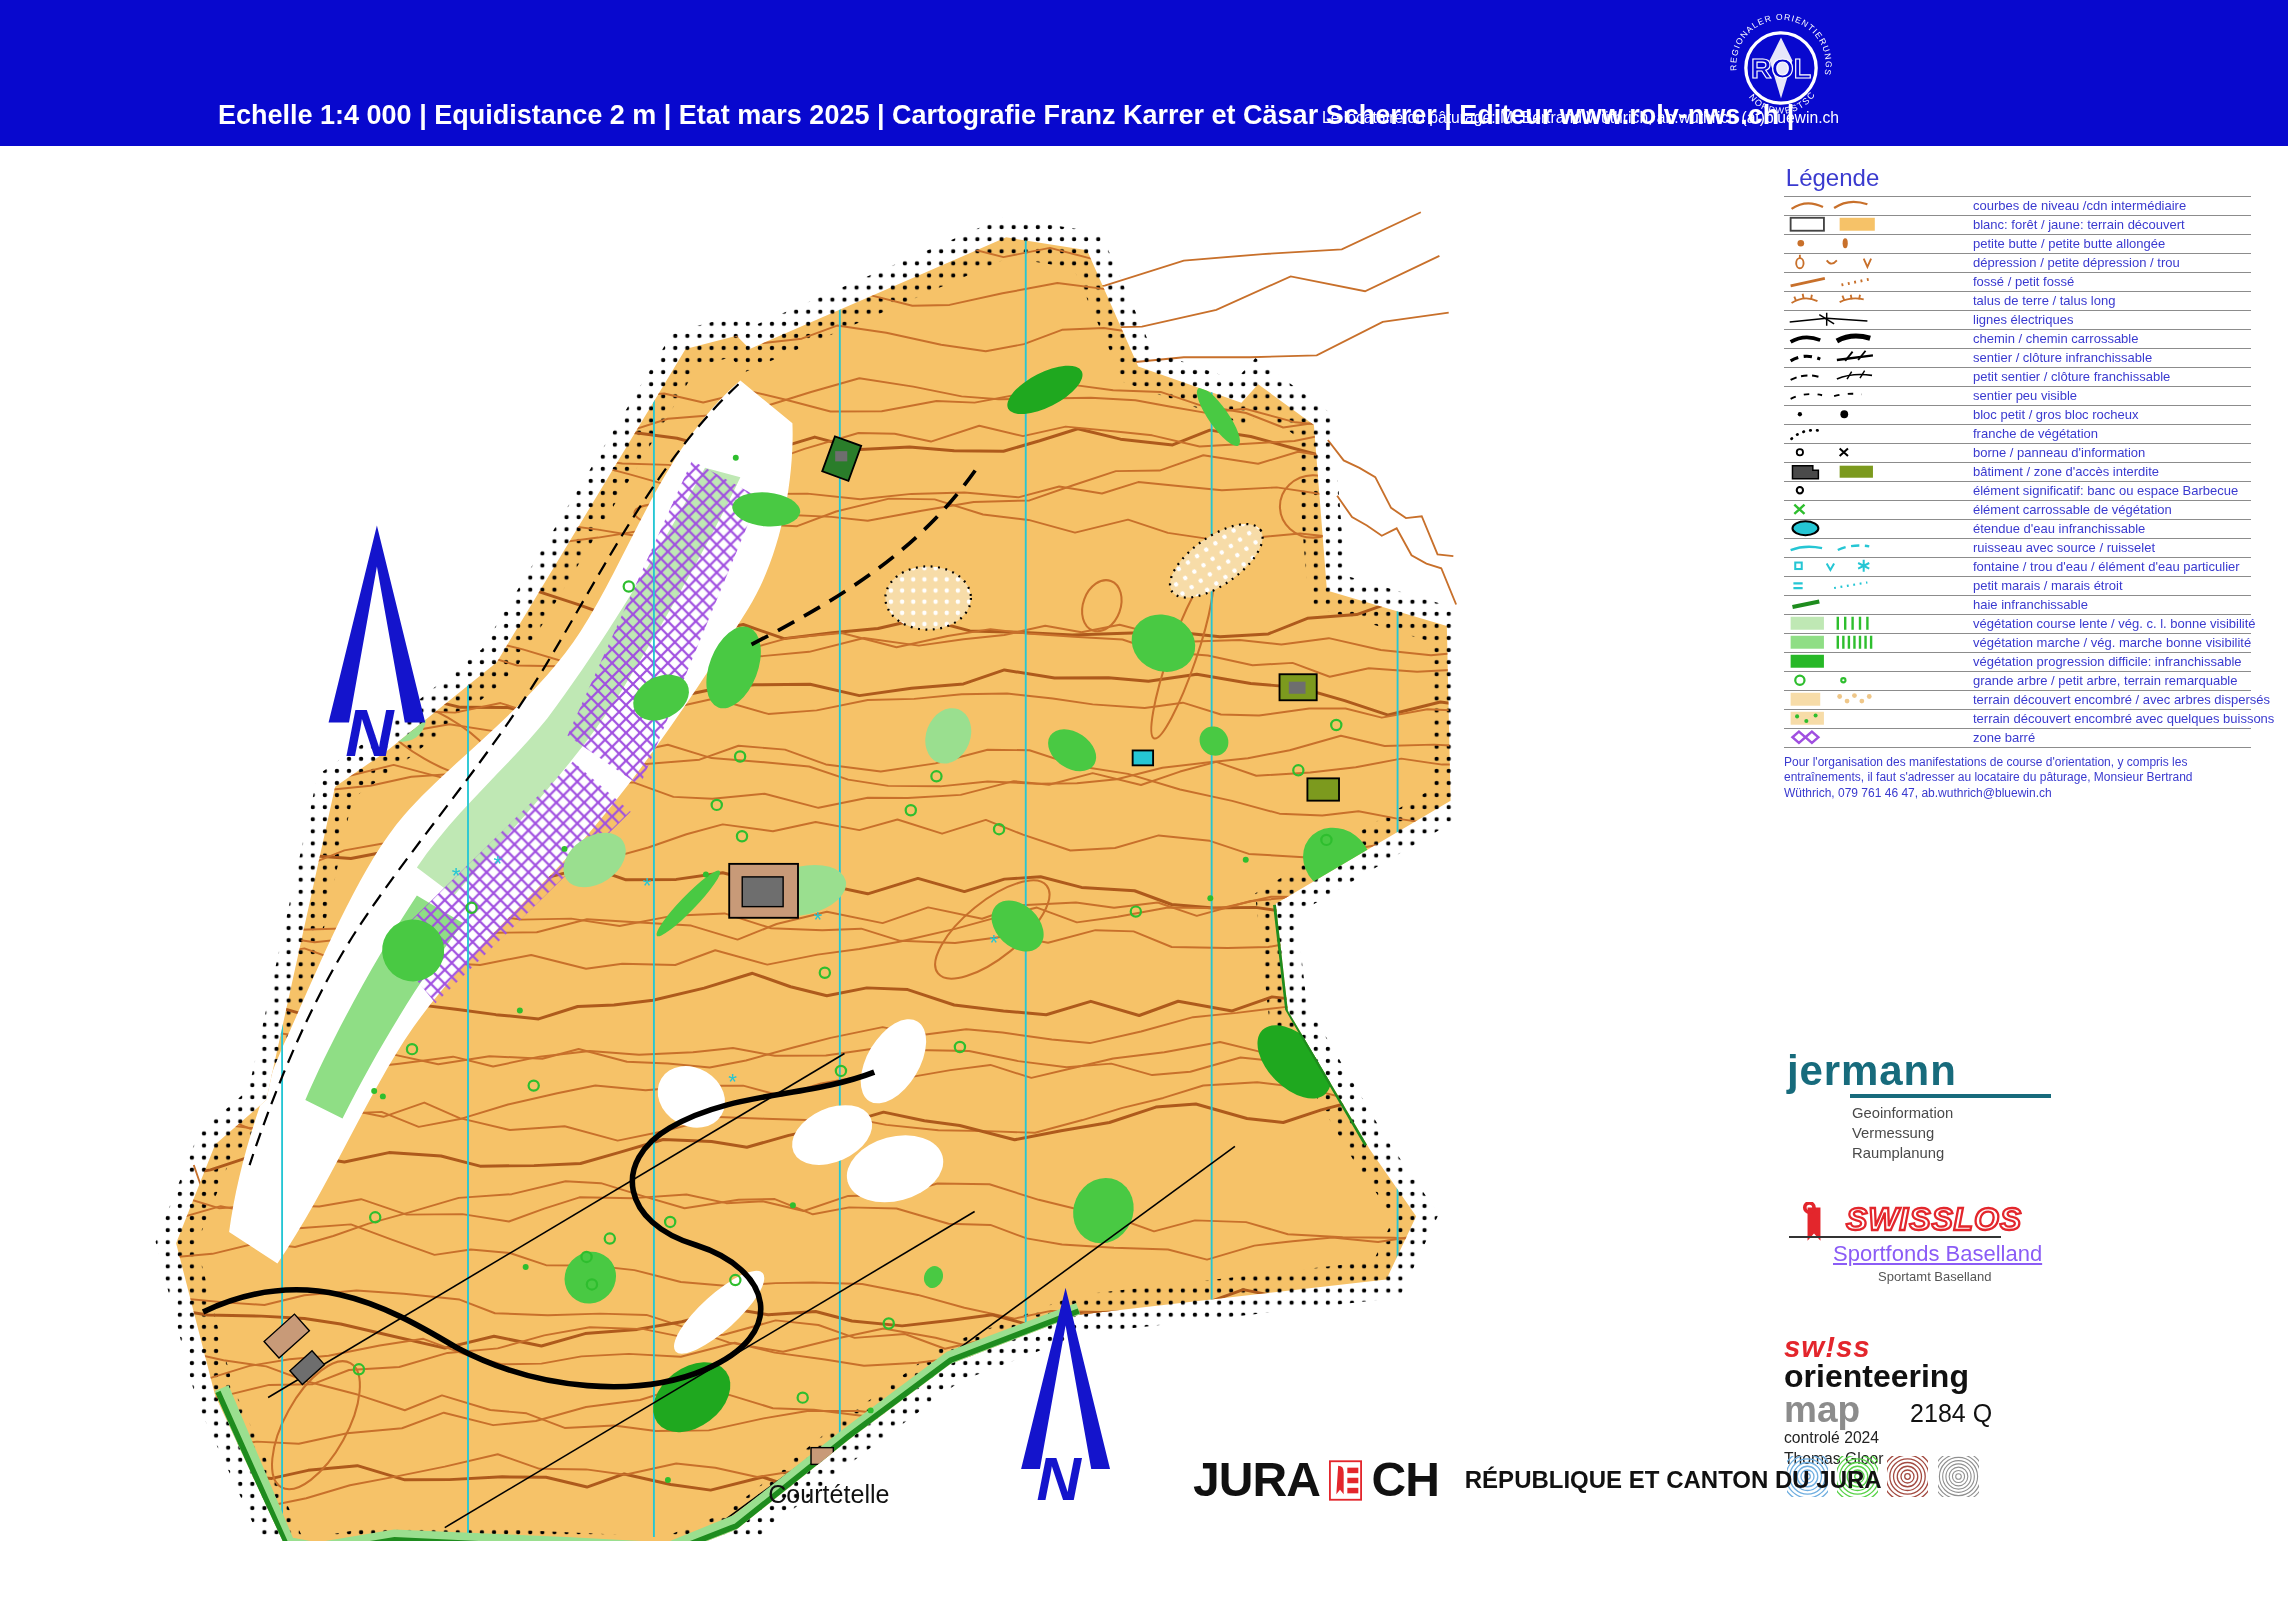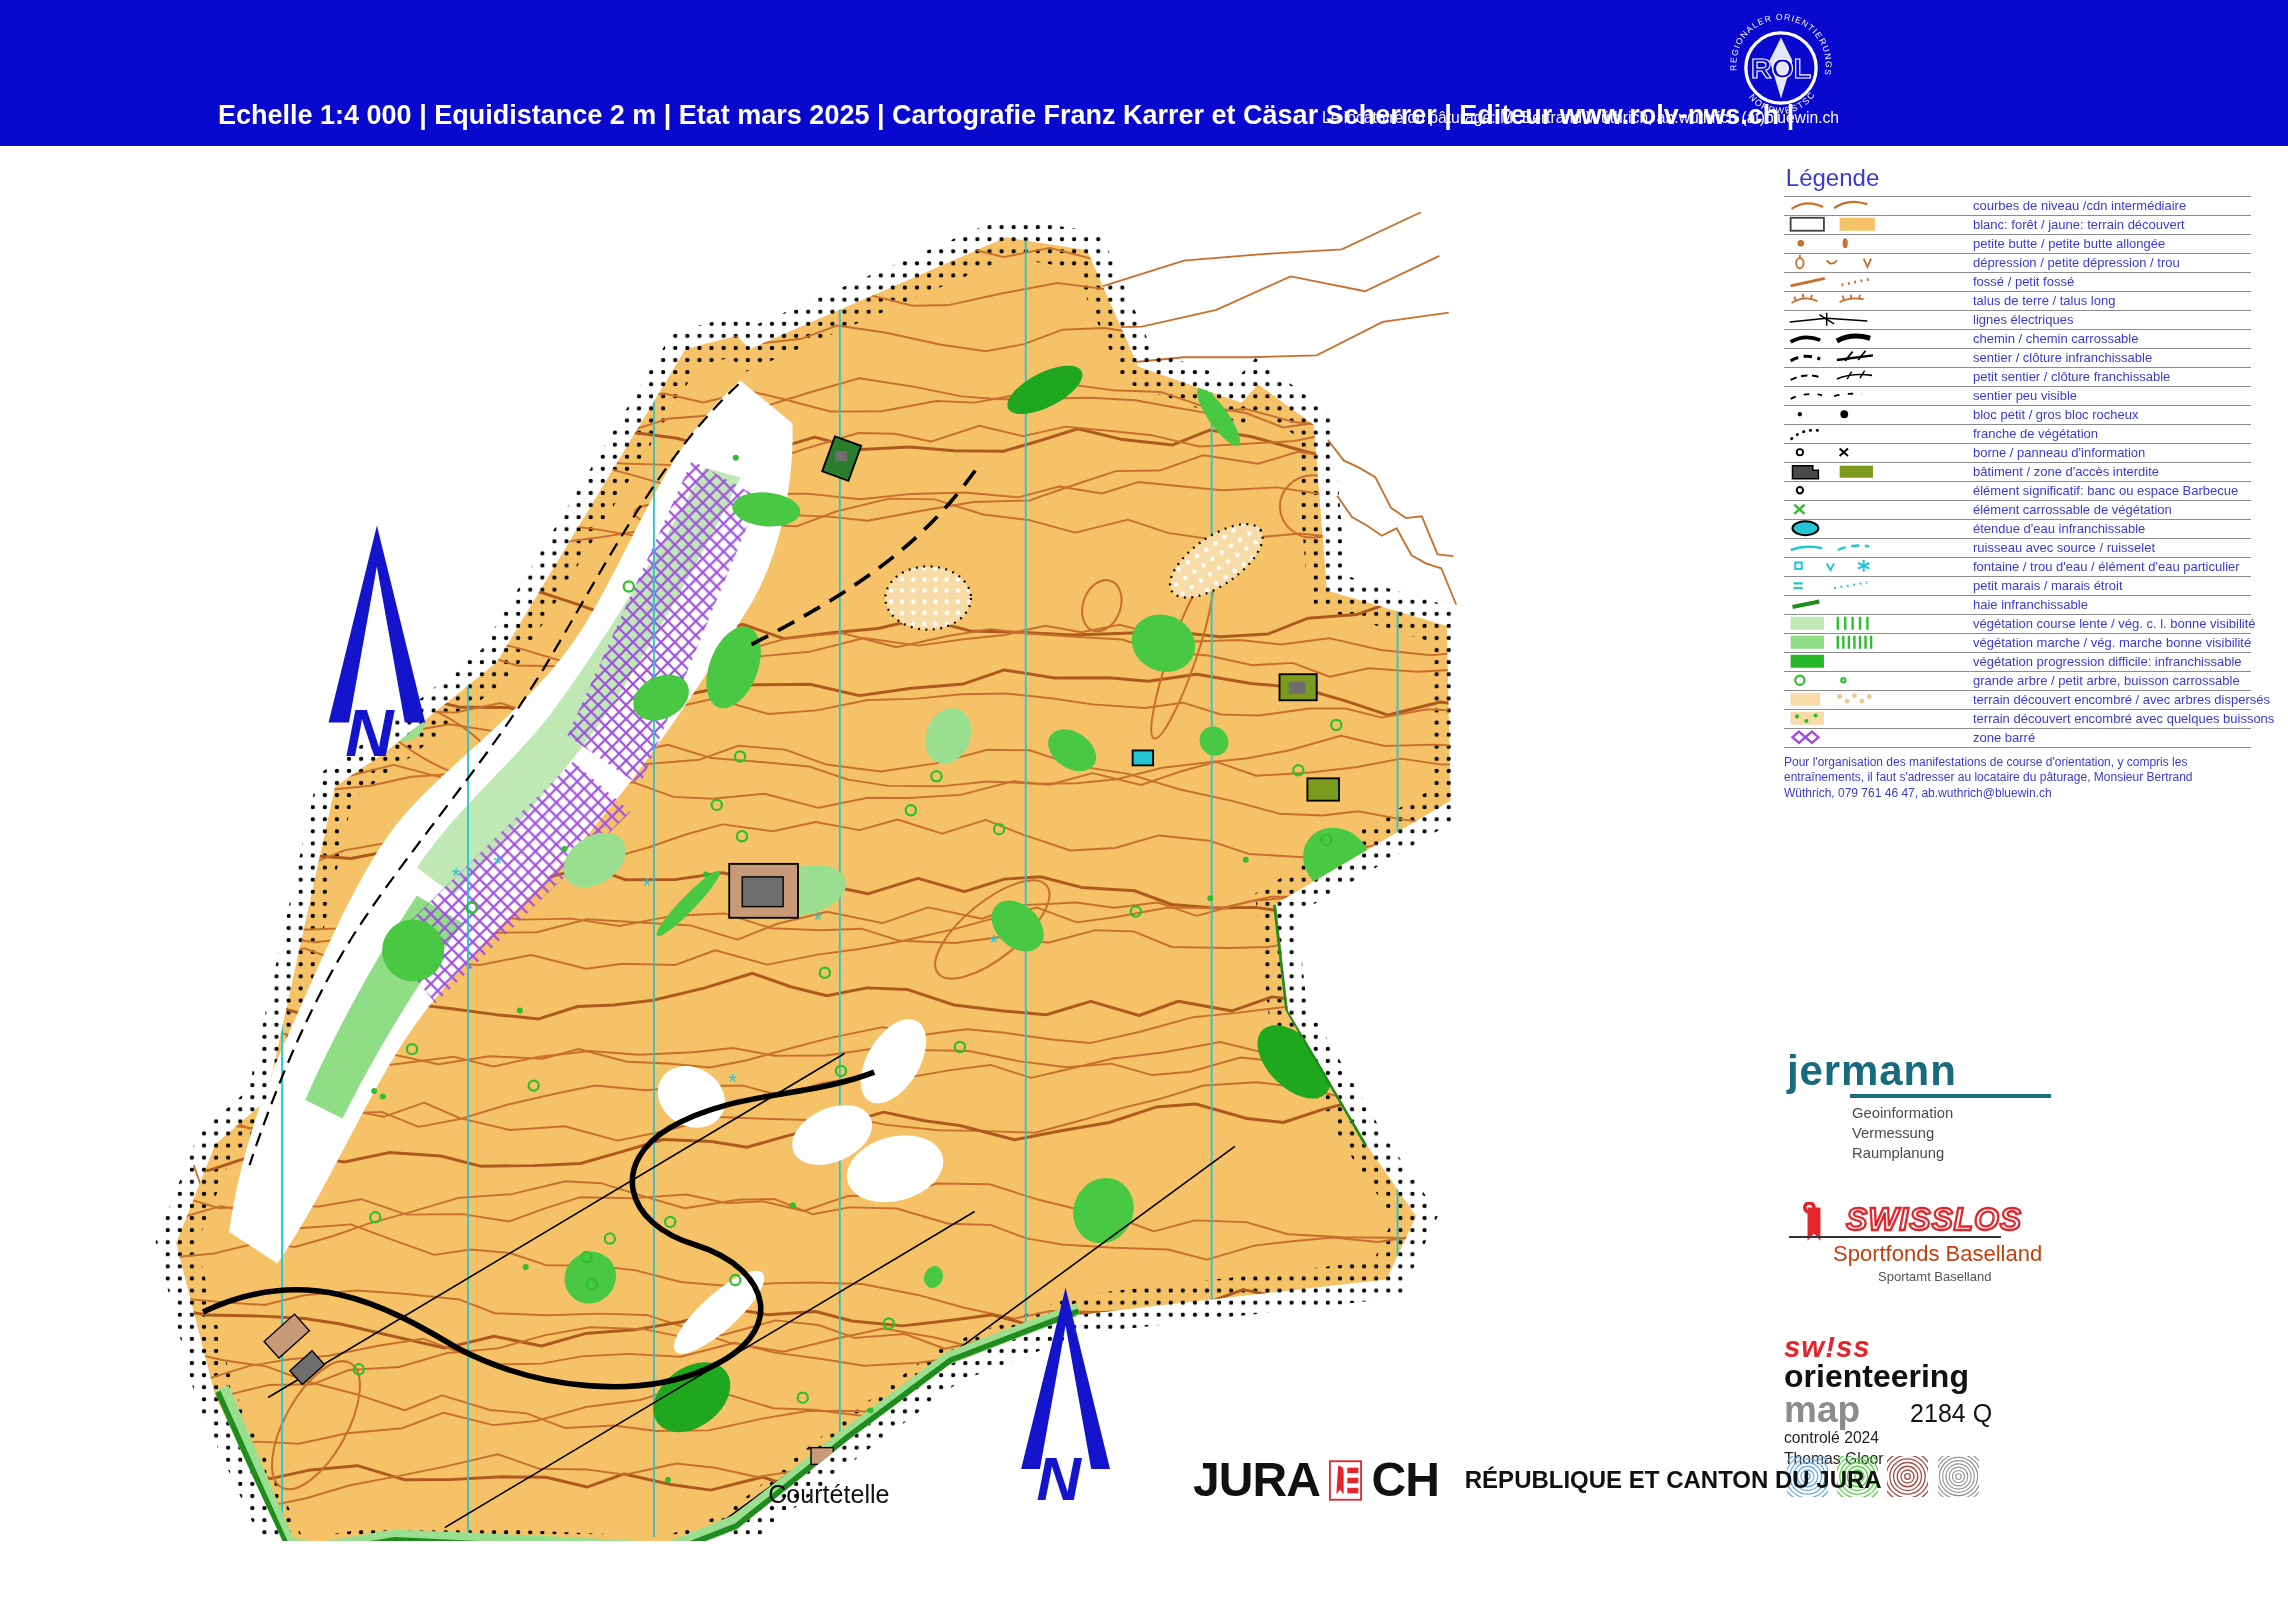--- a/index.html
+++ b/index.html
@@ -22,21 +22,21 @@
   #org-note{position:absolute;left:1784px;top:755px;width:441px;font-size:12px;line-height:1.28;color:#3A3ACF;}
   #jermann{position:absolute;left:1787px;top:1050px;}
   #jermann-name{font-size:42px;font-weight:bold;color:#176B7C;letter-spacing:0.9px;line-height:1;}
   #jermann-bar{width:201px;height:4.6px;background:#176B7C;margin:1.8px 0 5.5px 63px;}
   .jermann-line{font-size:14.8px;color:#4a4a4a;margin-left:65px;line-height:1.35;}
   #swisslos{position:absolute;left:1789px;top:1195px;width:277px;}
   #swisslos-crest{position:absolute;left:11px;top:7.4px;}
   #swisslos-line{position:absolute;left:0;top:41px;width:212px;height:1.8px;background:#333;}
   #swisslos-word{position:absolute;left:57px;top:5.5px;font-size:32px;font-weight:800;color:#fff;
      -webkit-text-stroke:2.3px #E3262C;letter-spacing:0.9px;font-style:italic;}
-  #swisslos-sub{position:absolute;left:44px;top:46px;font-size:22px;color:#c2410c;}
+  #swisslos-sub{position:absolute;left:44px;top:46px;font-size:22px;color:#8b5cf6;text-decoration:underline;}
   #swisslos-sub2{position:absolute;left:89px;top:74px;font-size:13px;color:#555;}
   #swisso{position:absolute;left:1784px;top:1333px;width:305px;}
   #swisso-swiss{font-size:29.5px;font-weight:800;color:#E3262C;font-style:italic;letter-spacing:0.9px;line-height:.95;}
   #swisso-orient{font-size:32px;font-weight:800;color:#111;letter-spacing:0;line-height:.95;}
   #swisso-map-row{display:flex;align-items:baseline;gap:50px;}
   #swisso-map{font-size:37px;font-weight:800;color:#8C8C8C;line-height:1;}
   #swisso-code{font-size:25px;color:#111;}
   .swisso-small{font-size:15.7px;color:#222;line-height:1.3;}
   #pattern-squares{position:absolute;left:1787px;top:1456px;display:flex;gap:9.2px;}
   .pat-square{width:41px;height:41px;}
@@ -459,21 +459,21 @@
         <div class="legend-row">
           <svg class="legend-sym" viewBox="0 0 200 20">
             <use href="#sym-veg-diff"></use>
           </svg>
           <span class="legend-label">végétation progression difficile: infranchissable</span>
         </div>
         <div class="legend-row">
           <svg class="legend-sym" viewBox="0 0 200 20">
             <use href="#sym-arbres"></use>
           </svg>
-          <span class="legend-label">grande arbre / petit arbre, buisson carrossable</span>
+          <span class="legend-label">grande arbre / petit arbre, terrain remarquable</span>
         </div>
         <div class="legend-row">
           <svg class="legend-sym" viewBox="0 0 200 20">
             <use href="#sym-rough-open"></use>
           </svg>
           <span class="legend-label">terrain découvert encombré / avec arbres dispersés</span>
         </div>
         <div class="legend-row">
           <svg class="legend-sym" viewBox="0 0 200 20">
             <use href="#sym-rough-bushes"></use>

